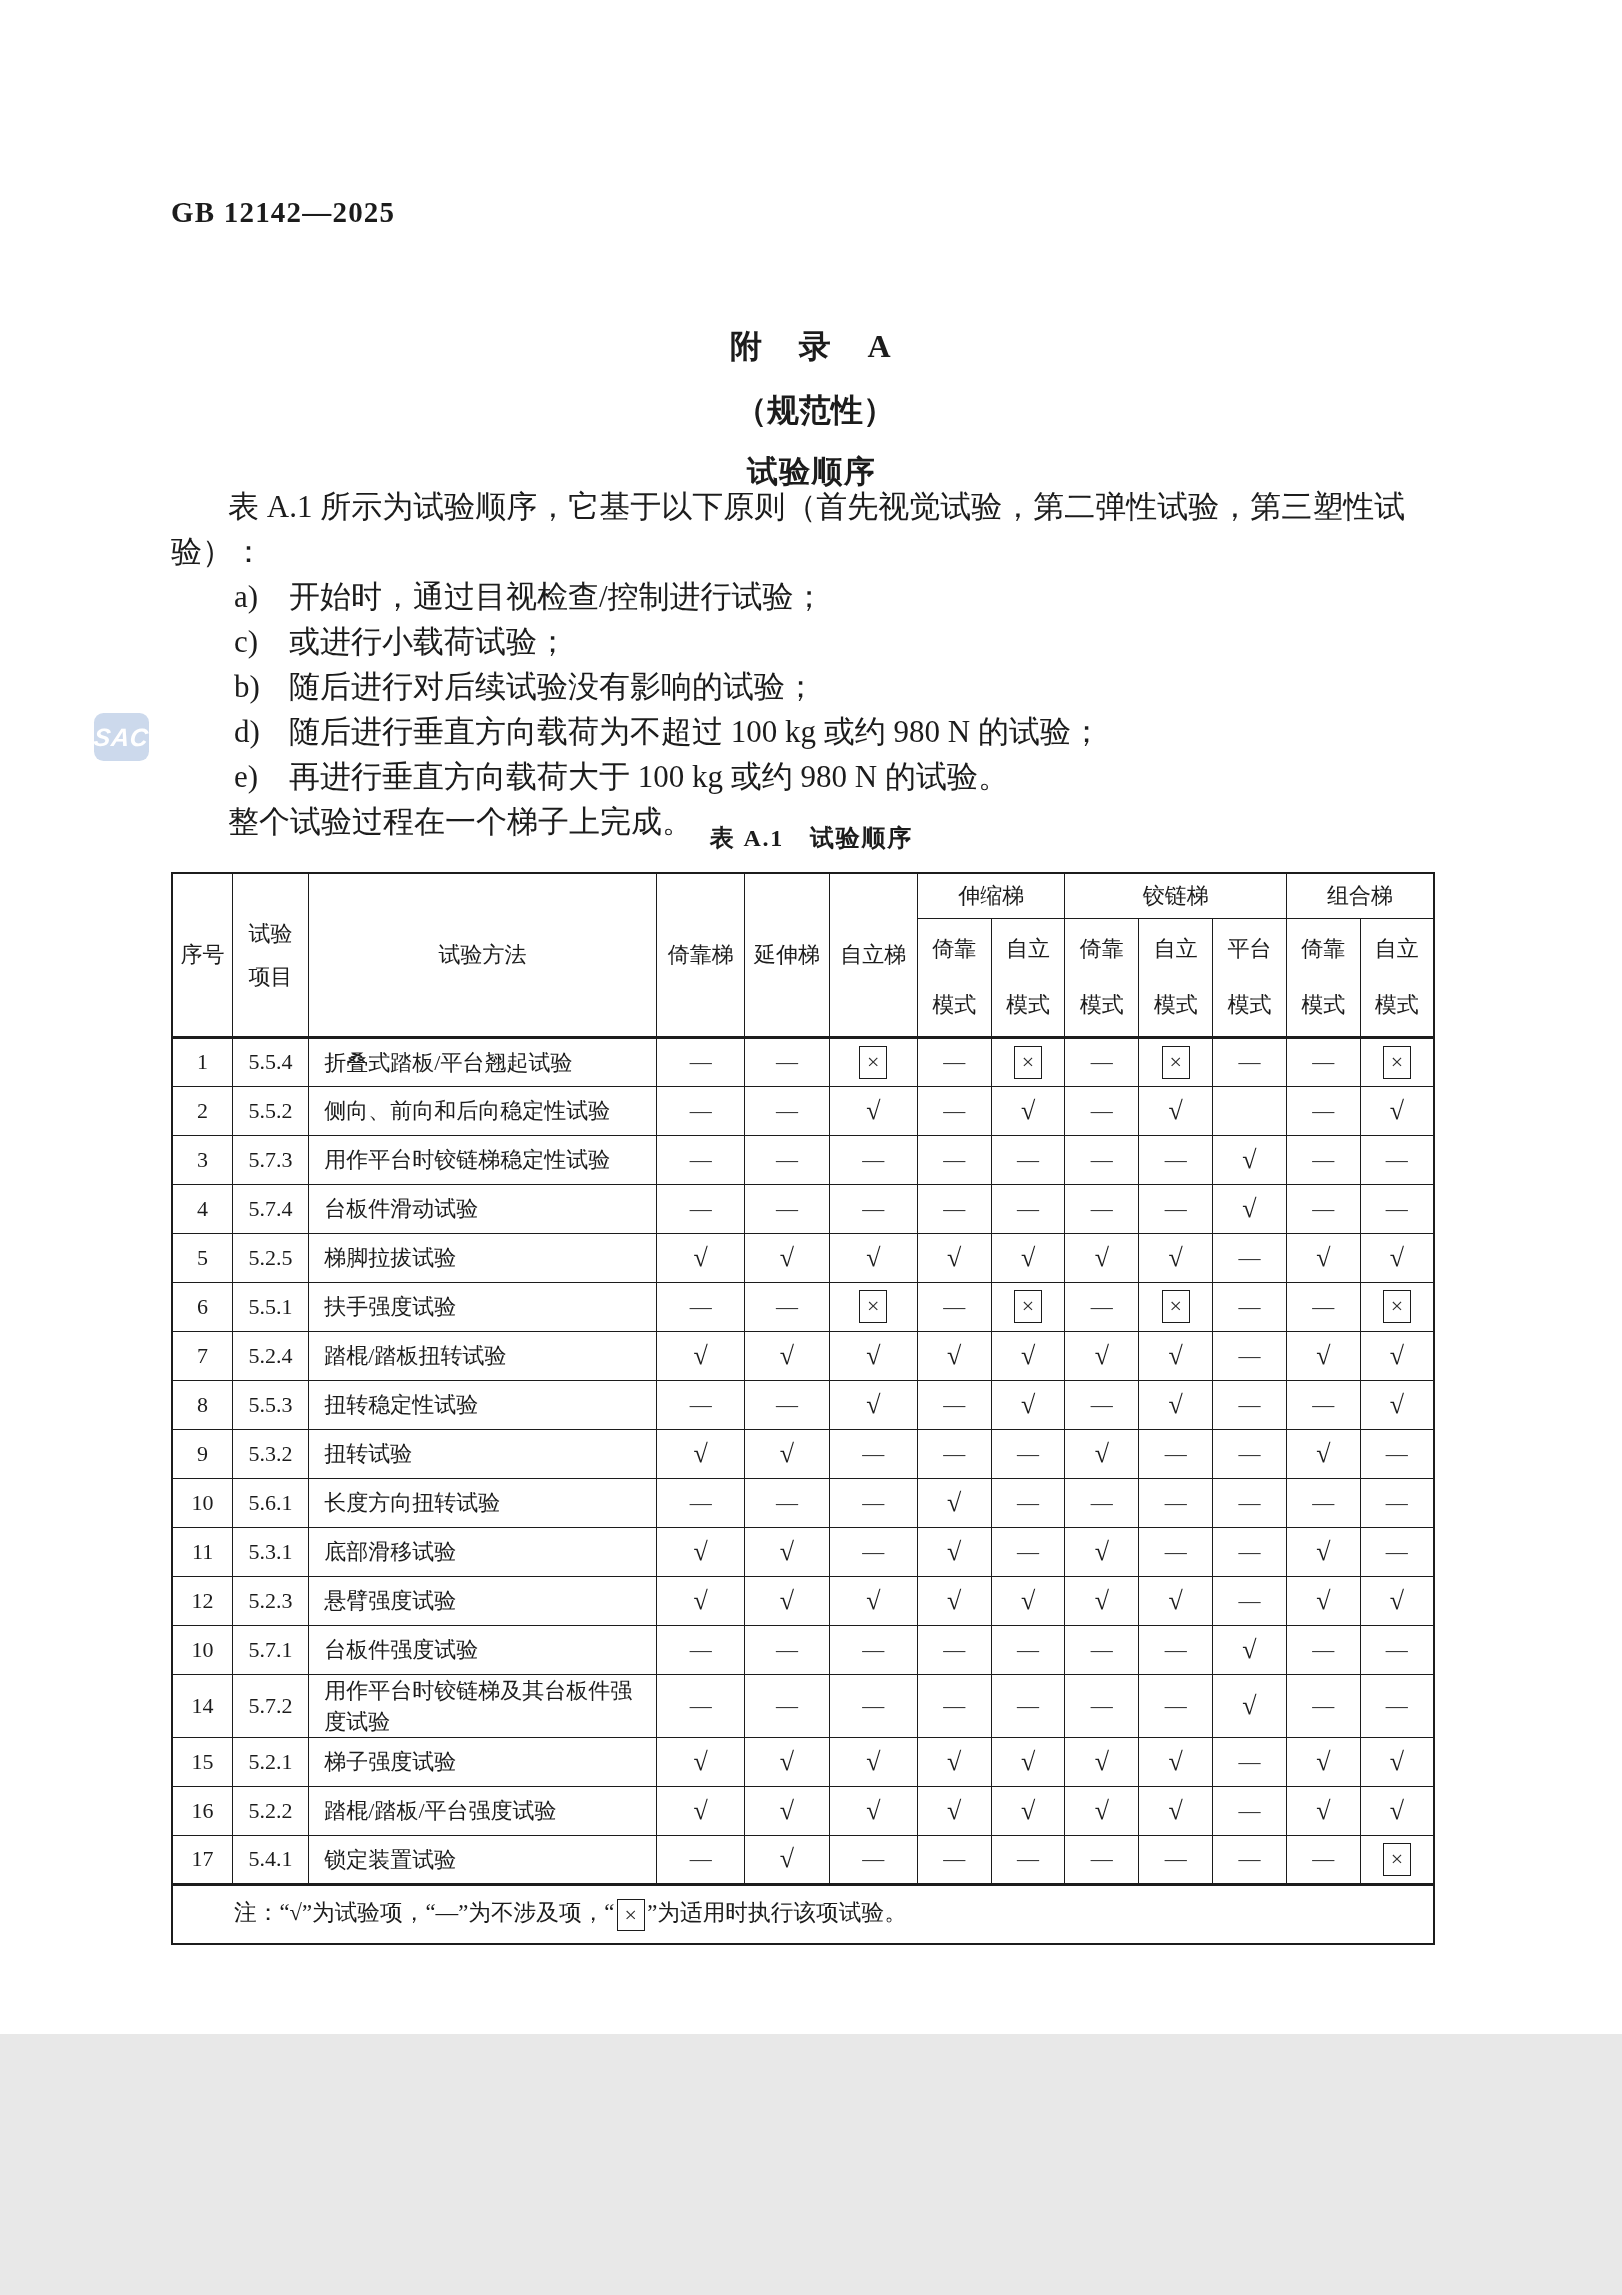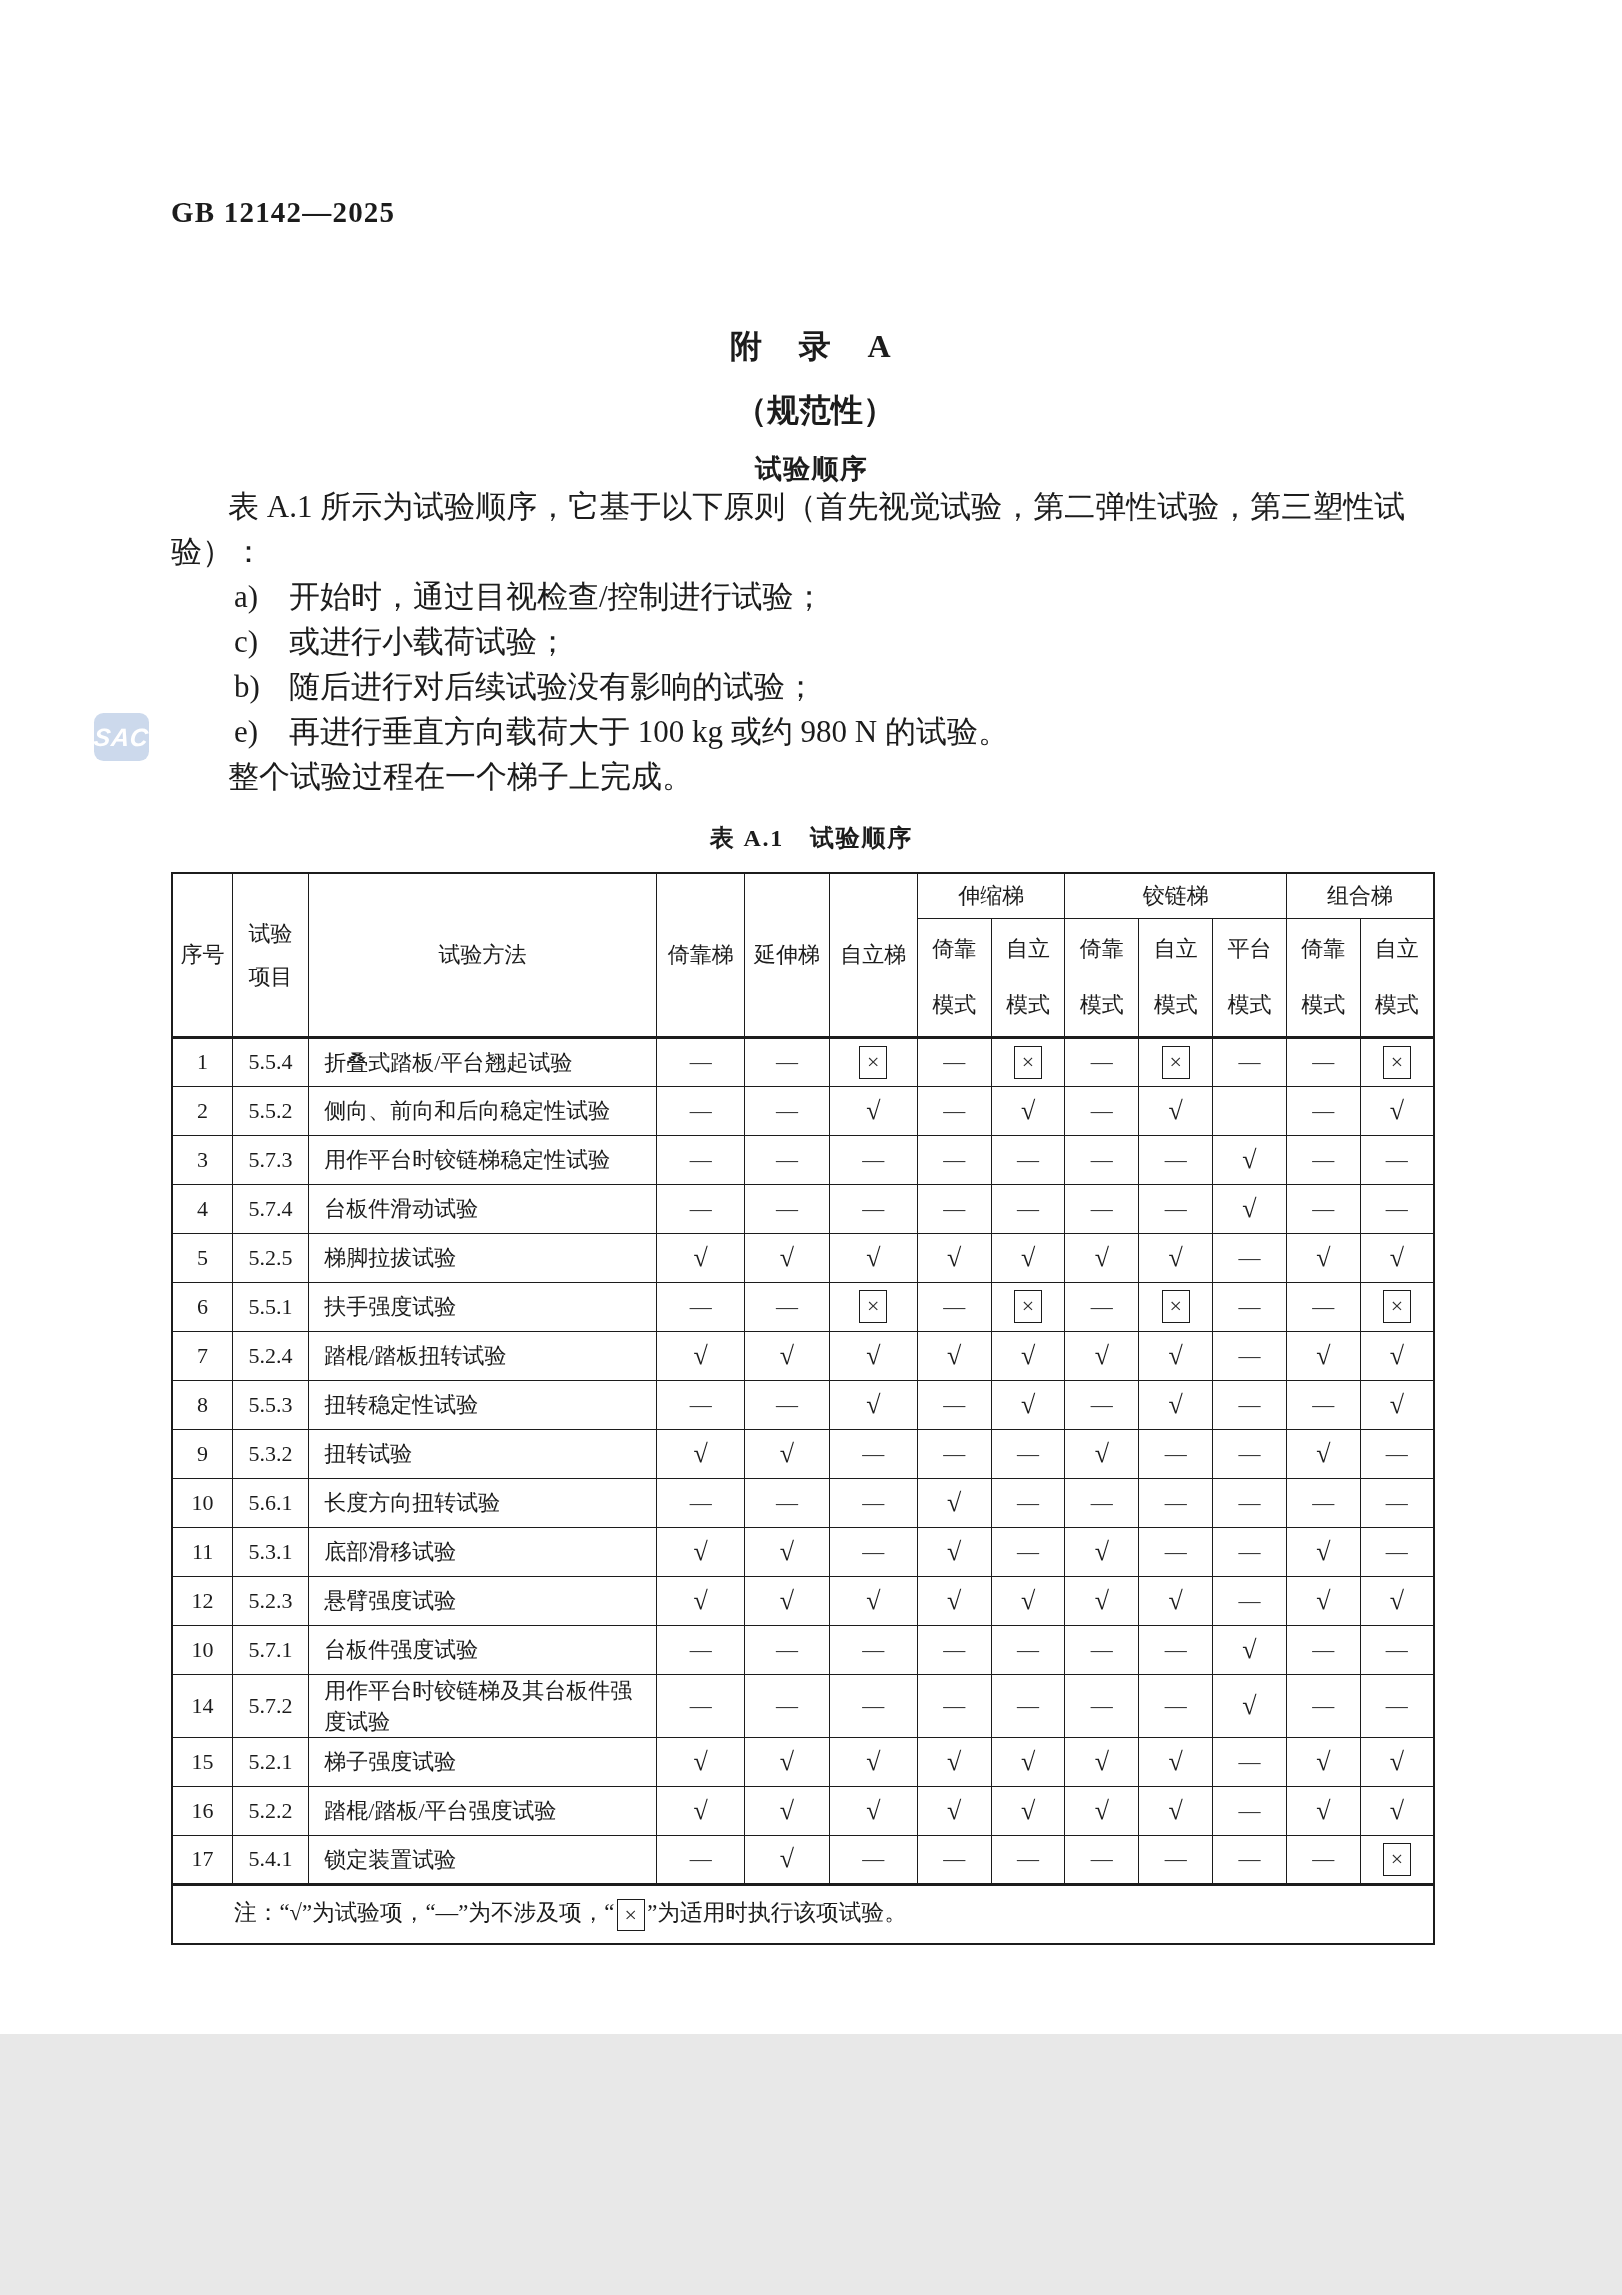--- a/index.html
+++ b/index.html
@@ -37,21 +37,21 @@
     letter-spacing: 0.6px;
     transform: skewX(-6deg);
   }
   .title-block {
     position: absolute;
     left: 0; right: 0; top: 325px;
     text-align: center;
   }
   .title-block .t1 { font-size: 32px; font-weight: bold; margin-bottom: 20px; letter-spacing: 2.4px; }
   .title-block .t2 { font-size: 32px; font-weight: bold; margin-bottom: 18px; padding-left: 7px; }
-  .title-block .t3 { font-size: 27px; font-weight: bold; letter-spacing: 1.2px; }
+  .title-block .t3 { font-size: 31px; font-weight: bold; letter-spacing: 1.2px; }
   .intro-block {
     position: absolute;
     left: 171px; top: 484px;
     width: 1279px;
     font-size: 31px;
     line-height: 45px;
   }
   .intro-line { text-indent: 57px; }
   .list-item { padding-left: 63px; }
   .list-item .li-label { display: inline-block; width: 55px; }
@@ -148,20 +148,23 @@
   <div class="intro-block">
     <div class="intro-line">表 A.1 所示为试验顺序，它基于以下原则（首先视觉试验，第二弹性试验，第三塑性试验）：</div>
     <div class="list-item">
       <span class="li-label">a)</span><span>开始时，通过目视检查/控制进行试验；</span>
     </div>
     <div class="list-item">
       <span class="li-label">c)</span><span>或进行小载荷试验；</span>
     </div>
     <div class="list-item">
       <span class="li-label">b)</span><span>随后进行对后续试验没有影响的试验；</span>
+    </div>
+    <div class="list-item">
+      <span class="li-label">d)</span><span>随后进行垂直方向载荷为不超过 100 kg 或约 980 N 的试验；</span>
     </div>
     <div class="list-item">
       <span class="li-label">e)</span><span>再进行垂直方向载荷大于 100 kg 或约 980 N 的试验。</span>
     </div>
     <div class="closing-line">整个试验过程在一个梯子上完成。</div>
   </div>
 
   <div class="table-caption">表 A.1　试验顺序</div>
 
   <table class="test-table">

